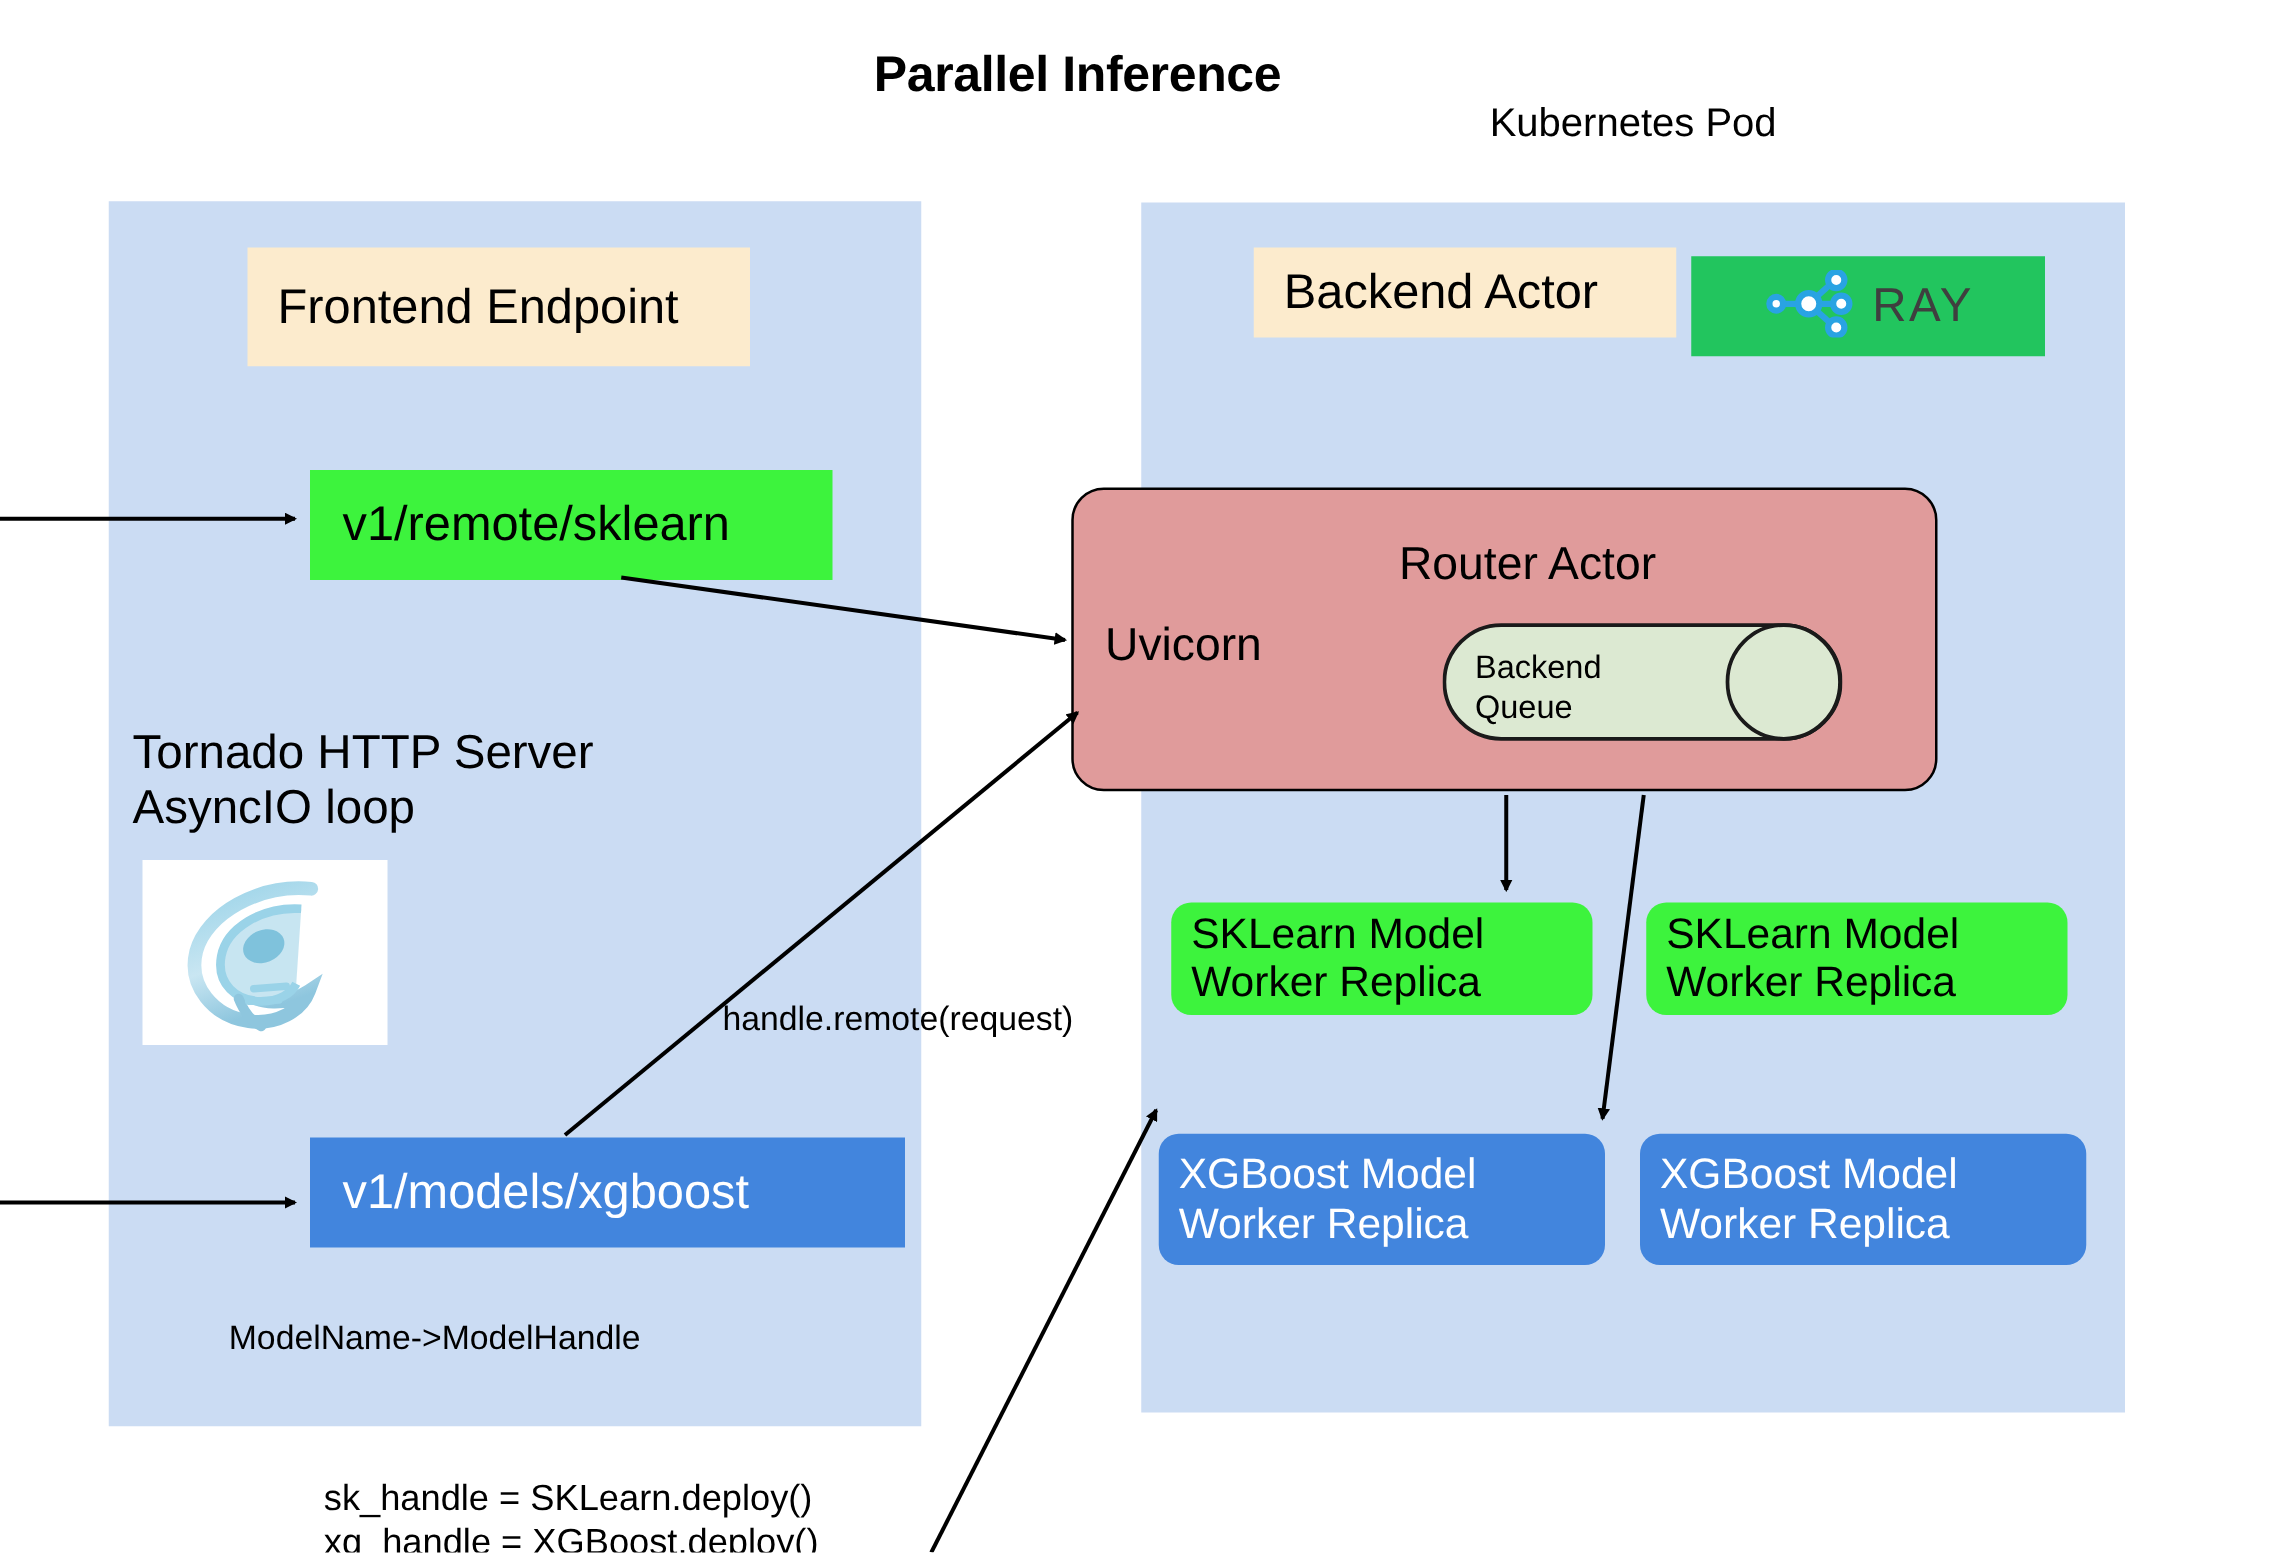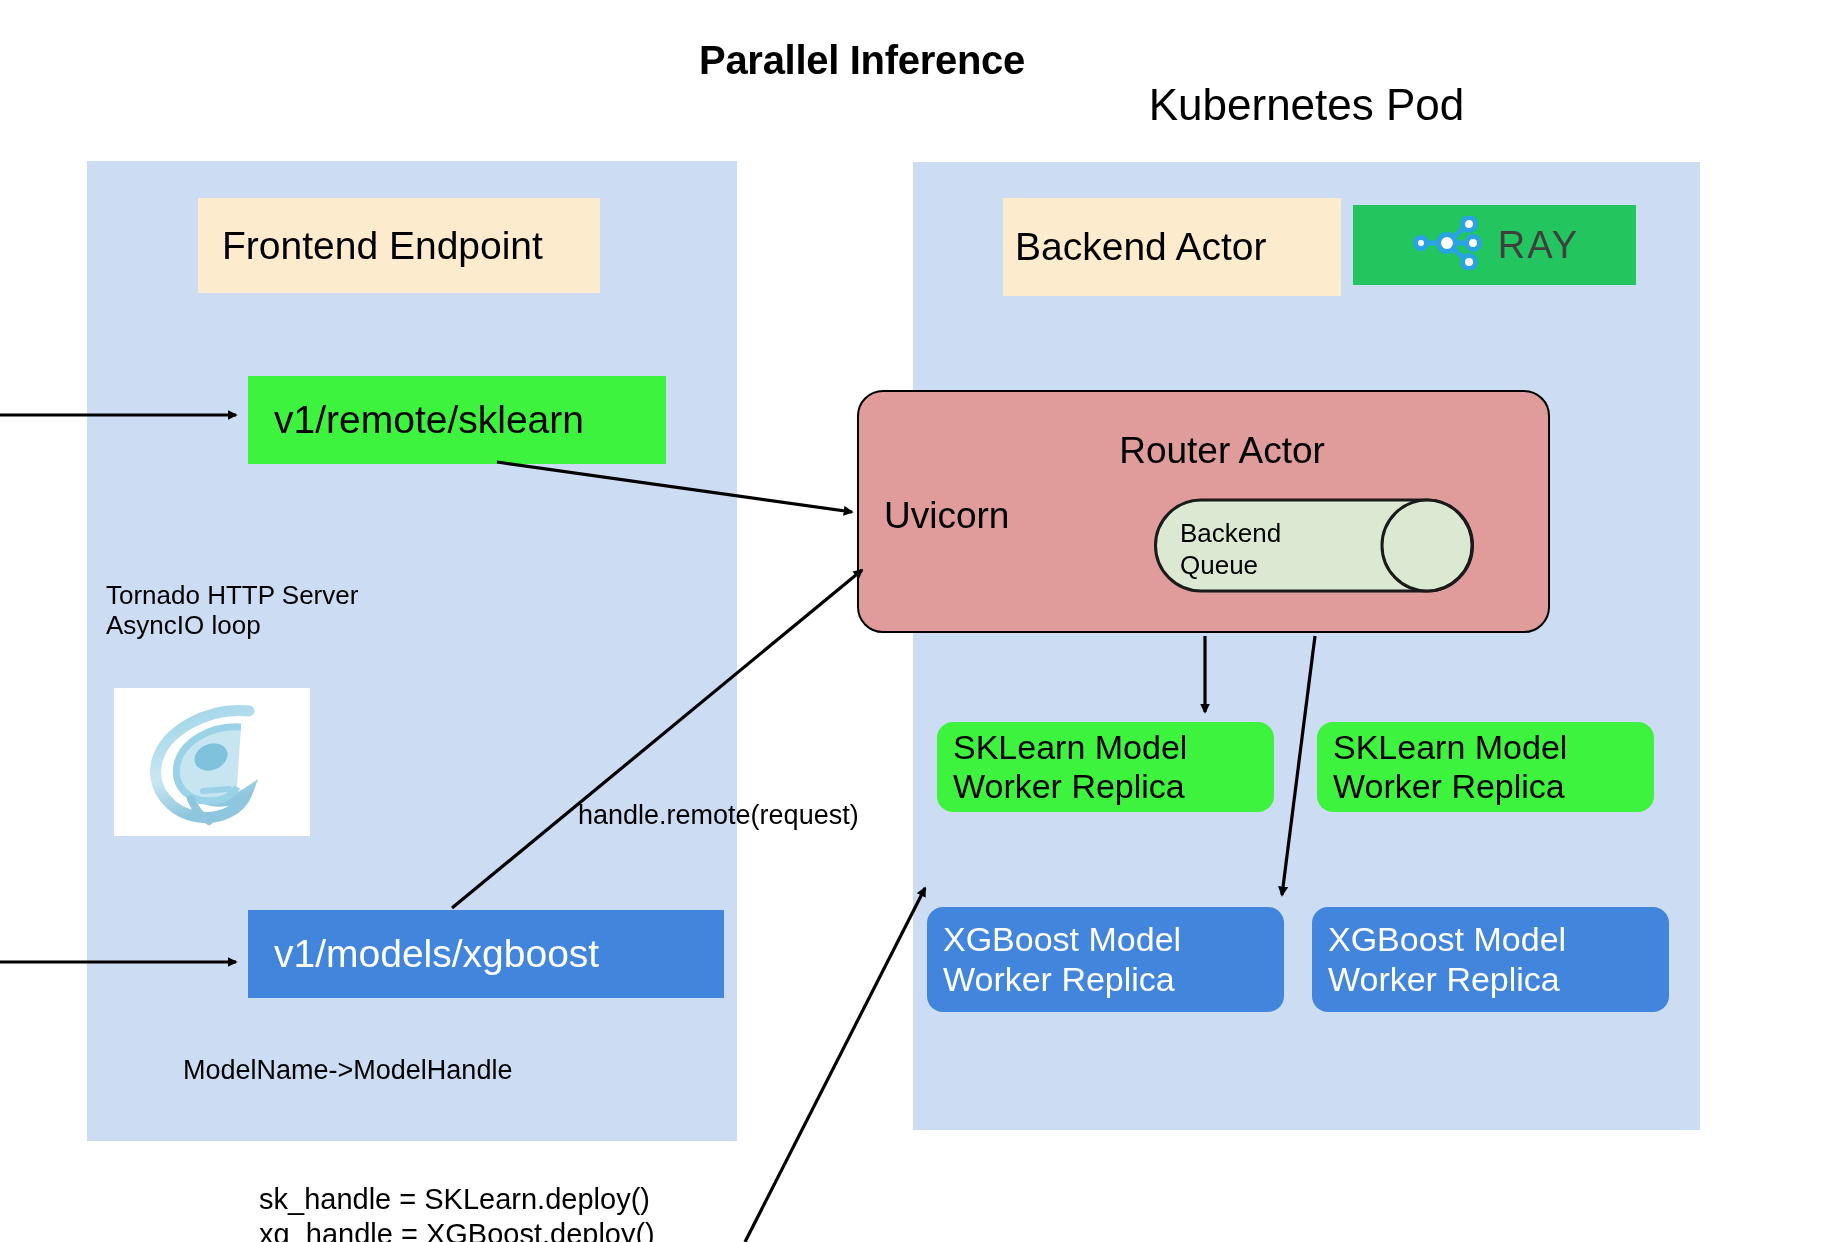--- a/index.html
+++ b/index.html
@@ -24,21 +24,21 @@
   #title-parallel-inference {
     left: 12px; top: 38px; width: 1700px;
     text-align: center;
     font-size: 40px;
     font-weight: bold;
     letter-spacing: -0.3px;
   }
   #title-kubernetes-pod {
     left: 913px; top: 80px; width: 787px;
     text-align: center;
-    font-size: 44px;
+    font-size: 32px;
     font-weight: normal;
   }
 
   
   .panel {
     background: #cbdcf3;
   }
   #panel-frontend { left: 87px; top: 161px; width: 650px; height: 980px; }
   #panel-pod      { left: 913px; top: 162px; width: 787px; height: 968px; }
 
@@ -53,23 +53,23 @@
   .cream { background: #fcebcd; color: #000; }
   .green { background: #3df33d; color: #000; }
   .blue  { background: #4285dd; color: #ffffff; }
 
   #node-frontend-endpoint {
     left: 198px; top: 198px; width: 402px; height: 95px;
     font-size: 39px;
     padding-left: 24px;
   }
   #node-backend-actor {
-    left: 1003px; top: 198px; width: 338px; height: 98px;
+    left: 1003px; top: 198px; width: 338px; height: 72px;
     font-size: 39px;
-    padding-left: 12px;
+    padding-left: 24px;
   }
   #node-ray-logo {
     left: 1353px; top: 205px; width: 283px; height: 80px;
     background: #22c55e;
     display: flex; align-items: center; justify-content: center;
     gap: 14px;
   }
   #node-ray-logo .ray-word {
     font-size: 38px;
     letter-spacing: 2px;
@@ -81,21 +81,21 @@
     left: 248px; top: 376px; width: 418px; height: 88px;
     font-size: 39px; padding-left: 26px;
   }
   #node-ep-xgboost {
     left: 248px; top: 910px; width: 476px; height: 88px;
     font-size: 39px; padding-left: 26px;
   }
 
   #label-tornado {
     left: 106px; top: 580px; width: 460px;
-    font-size: 26px; line-height: 1.16;
+    font-size: 38px; line-height: 1.16;
   }
   #logo-tornado {
     left: 114px; top: 688px; width: 196px; height: 148px;
     background: #ffffff;
     display: flex; align-items: center; justify-content: center;
   }
   #label-modelname-map {
     left: 183px; top: 1055px; width: 480px;
     font-size: 27px;
   }

